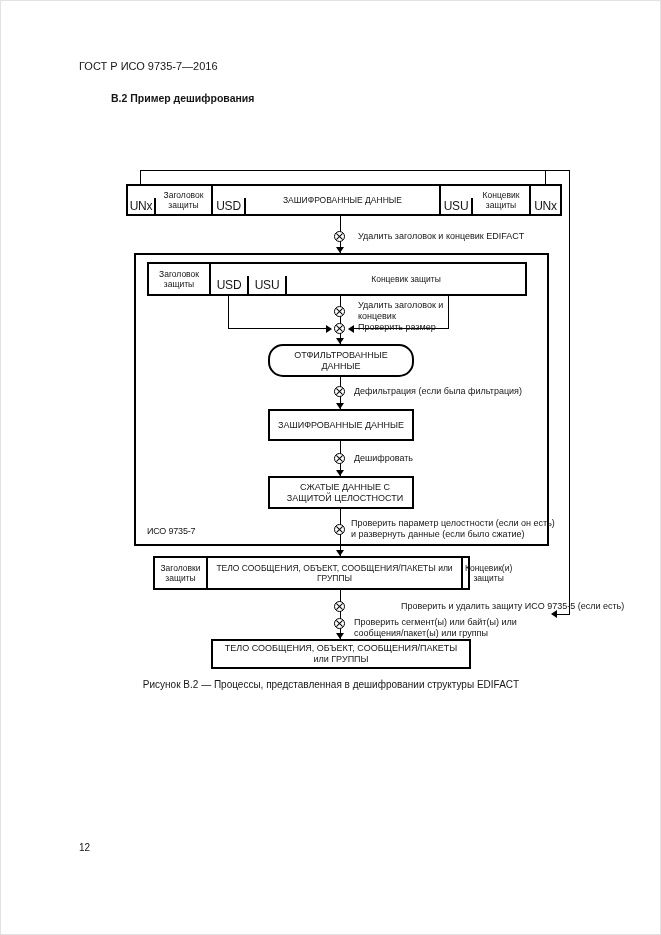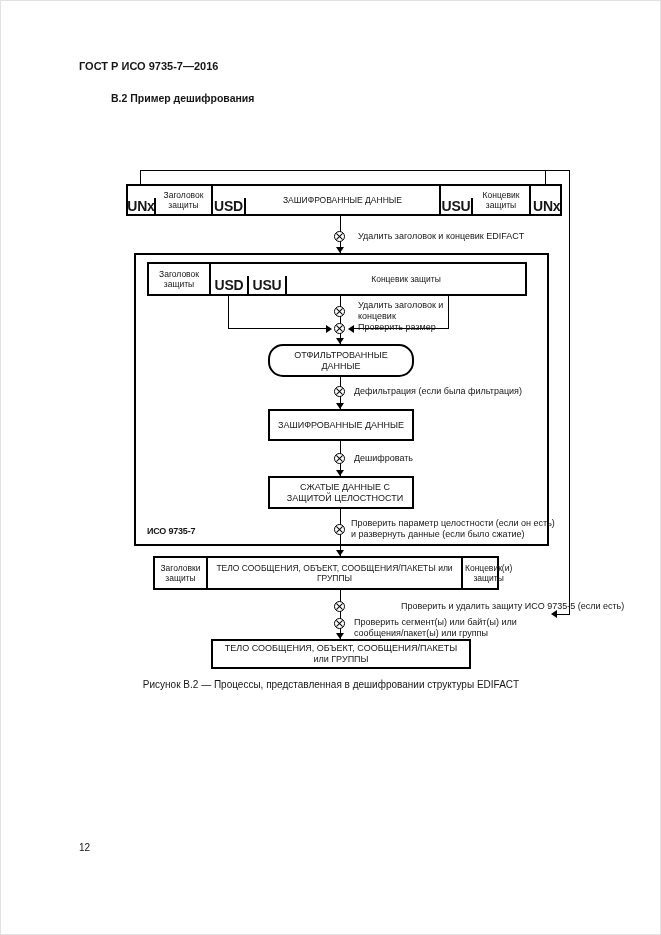--- a/index.html
+++ b/index.html
@@ -1,33 +1,33 @@
 <!DOCTYPE html>
 <html><head>
 <meta charset="utf-8">
 <style>
   html,body{margin:0;padding:0;}
   body{background:#f6f6f6;font-family:"Liberation Sans","DejaVu Sans",sans-serif;}
   .page{position:relative;width:661px;height:935px;margin:0 auto;background:#ffffff;
         border:1px solid #e2e2e2;box-sizing:border-box;color:#161616;overflow:hidden;}
 
-  .doc-title{position:absolute;left:78px;top:59px;font-size:11px;font-weight:bold;white-space:nowrap;}
+  .doc-title{position:absolute;left:78px;top:59px;font-size:11px;font-weight:normal;white-space:nowrap;}
   .sec-title{position:absolute;left:110px;top:91px;font-size:10.5px;font-weight:bold;white-space:nowrap;}
   .body-par{position:absolute;left:78px;top:105px;width:536px;margin:0;font-size:10.5px;
             line-height:13px;text-align:justify;text-indent:32px;}
 
   .hline{position:absolute;height:1px;background:#000;}
   .vline{position:absolute;width:1px;background:#000;}
 
   .segrow{position:absolute;display:flex;border:2px solid #000;background:#fff;box-sizing:border-box;}
   .cell{border-right:2px solid #000;display:flex;align-items:center;justify-content:center;
         text-align:center;font-size:8.5px;line-height:10.5px;padding:1px 2px;box-sizing:border-box;
         flex:0 0 auto;}
   .cell:last-child{border-right:none;flex:1 1 auto;}
-  .tag{font-weight:bold;font-size:14px;letter-spacing:-0.2px;margin-top:12px;}
+  .tag{font-weight:normal;font-size:12px;letter-spacing:-0.2px;margin-top:12px;}
 
   .box{position:absolute;border:2px solid #000;background:#fff;box-sizing:border-box;
        display:flex;align-items:center;justify-content:center;text-align:center;
        font-size:9px;line-height:11px;padding:1px 4px;}
   .box.nowrap-box{white-space:nowrap;}
 
   .xcircle{position:absolute;width:11px;height:11px;border:1px solid #000;border-radius:50%;
            background:#fff;box-sizing:border-box;overflow:hidden;}
   .xcircle::before,.xcircle::after{content:"";position:absolute;left:0px;top:4px;width:9px;height:1px;background:#000;}
   .xcircle::before{transform:rotate(45deg);}
@@ -36,21 +36,21 @@
   .arr-d{position:absolute;width:0;height:0;border-left:4px solid transparent;
          border-right:4px solid transparent;border-top:6px solid #000;}
   .arr-l{position:absolute;width:0;height:0;border-top:4px solid transparent;
          border-bottom:4px solid transparent;border-right:6px solid #000;}
   .arr-r{position:absolute;width:0;height:0;border-top:4px solid transparent;
          border-bottom:4px solid transparent;border-left:6px solid #000;}
 
   .step-label{position:absolute;font-size:9px;line-height:11px;}
   .nowrap{white-space:nowrap;}
 
-  .iso-label{position:absolute;left:146px;top:525px;font-size:9px;font-weight:bold;letter-spacing:-0.2px;}
+  .iso-label{position:absolute;left:146px;top:525px;font-size:9px;font-weight:normal;letter-spacing:-0.2px;}
   .caption{position:absolute;left:80px;top:678px;width:500px;text-align:center;font-size:10px;}
   .pagenum{position:absolute;left:78px;top:841px;font-size:10px;text-align:right;}
 </style>
 </head>
 <body>
 
 <div class="page">
 
   <div class="doc-title">ГОСТ Р ИСО 9735-7—2016</div>
   <div class="sec-title">В.2 Пример дешифрования</div>
@@ -118,21 +118,21 @@
 
     <div class="box" style="left:267px;top:475px;width:146px;height:33px;padding-left:12px;">СЖАТЫЕ ДАННЫЕ С ЗАЩИТОЙ ЦЕЛОСТНОСТИ</div>
 
     <div class="iso-label">ИСО 9735-7</div>
 
     <div class="vline" style="left:339px;top:508px;height:47px;"></div>
     <div class="xcircle" style="left:333px;top:523px;"></div>
     <div class="arr-d" style="left:335px;top:549px;"></div>
     <div class="step-label" style="left:350px;top:517px;width:205px;">Проверить параметр целостности (если он есть) и развернуть данные (если было сжатие)</div>
 
-    <div class="segrow" style="left:152px;top:555px;width:346px;height:34px;">
+    <div class="segrow" style="left:152px;top:555px;width:317px;height:34px;">
       <div class="cell" style="width:53px;">Заголовки защиты</div>
       <div class="cell" style="width:255px;">ТЕЛО СООБЩЕНИЯ, ОБЪЕКТ, СООБЩЕНИЯ/ПАКЕТЫ или ГРУППЫ</div>
       <div class="cell">Концевик(и) защиты</div>
     </div>
 
     <div class="vline" style="left:339px;top:589px;height:49px;"></div>
     <div class="xcircle" style="left:333px;top:600px;"></div>
     <div class="xcircle" style="left:333px;top:617px;"></div>
     <div class="arr-d" style="left:335px;top:632px;"></div>
     <div class="step-label nowrap" style="left:352px;top:600px;padding-left:48px;">Проверить и удалить защиту ИСО 9735-5 (если есть)</div>

